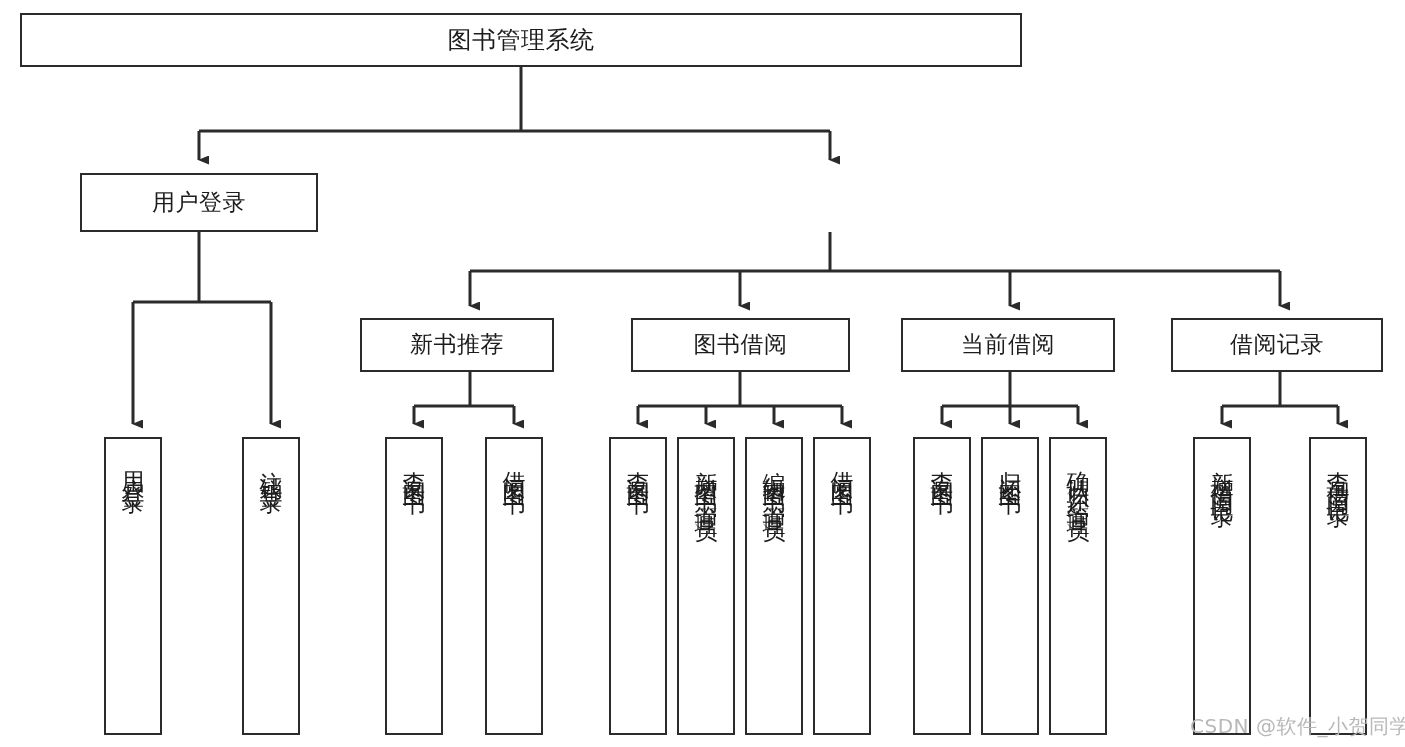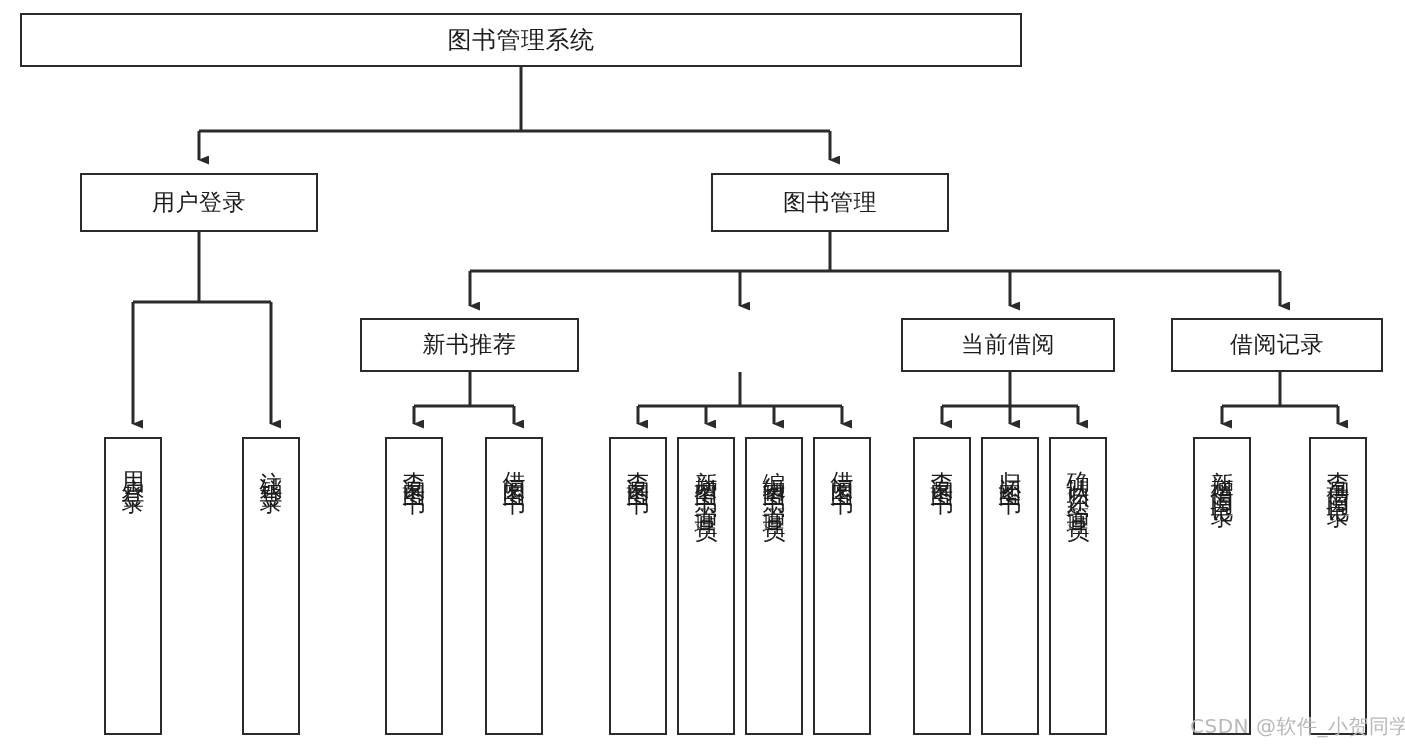--- a/index.html
+++ b/index.html
@@ -128,26 +128,26 @@
     </g>
   </svg>
 
   <div class="node root horiz" style="left:20px; top:13px; width:1002px; height:54px;">
     <span class="node-label">图书管理系统</span>
   </div>
 
   <div class="node horiz" style="left:80px; top:173px; width:238px; height:59px;">
     <span class="node-label">用户登录</span>
   </div>
-  <div class="node horiz" style="left:711px; top:173px; width:238px; height:59px;">
-    <span class="node-label">图书管理</span>
-  </div>
-
-  <div class="node horiz" style="left:360px; top:318px; width:219px; height:54px;">
+
+  <div class="node horiz" style="left:360px; top:318px; width:194px; height:54px;">
     <span class="node-label">新书推荐</span>
+  </div>
+  <div class="node horiz" style="left:631px; top:318px; width:219px; height:54px;">
+    <span class="node-label">图书借阅</span>
   </div>
   <div class="node horiz" style="left:901px; top:318px; width:214px; height:54px;">
     <span class="node-label">当前借阅</span>
   </div>
   <div class="node horiz" style="left:1171px; top:318px; width:212px; height:54px;">
     <span class="node-label">借阅记录</span>
   </div>
 
   <div class="node vert" style="left:104px; top:437px; width:58px; height:298px;">
     <span class="node-label">用户登录</span>

